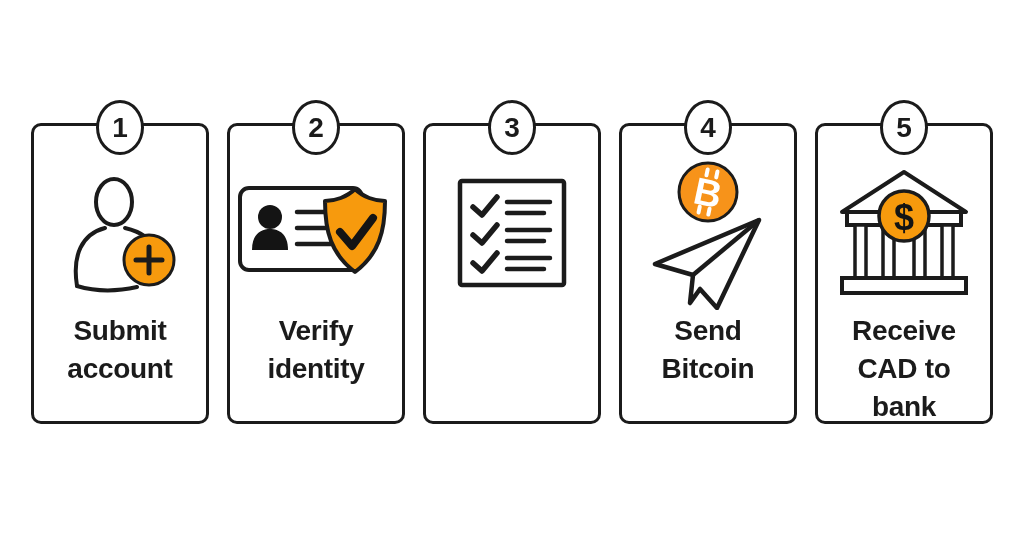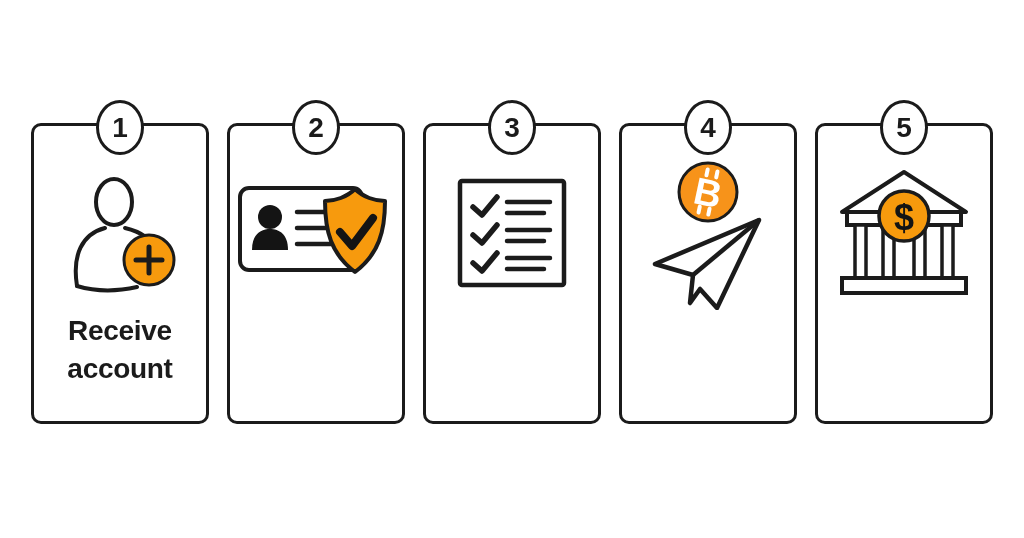--- a/index.html
+++ b/index.html
@@ -99,40 +99,42 @@
           <ellipse cx="57" cy="32" rx="18" ry="23" fill="#fff" stroke="var(--ink)" stroke-width="4"></ellipse>
           <path d="M20,116 C15,85 25,64 48,58" fill="none" stroke="var(--ink)" stroke-width="4" stroke-linecap="round"></path>
           <path d="M68,58 C86,62 96,72 100,82" fill="none" stroke="var(--ink)" stroke-width="4" stroke-linecap="round"></path>
           <path d="M20,116 C40,122 62,121 80,117" fill="none" stroke="var(--ink)" stroke-width="4" stroke-linecap="round"></path>
           <g>
             <circle cx="92" cy="90" r="25" fill="var(--accent-orange)" stroke="var(--ink)" stroke-width="3"></circle>
             <path d="M79,90 H105 M92,77 V103" stroke="var(--ink)" stroke-width="5" stroke-linecap="round"></path>
           </g>
         </svg>
       </div>
-      <div class="label">Receive
+      <div class="label">Submit
 account</div>
     </div>
 
     <div class="card">
       <div class="badge">2</div>
       <div class="icon-box">
         <svg width="158" height="112" viewBox="0 0 158 112">
           <rect x="3" y="11" width="122" height="82" rx="9" fill="#fff" stroke="var(--ink)" stroke-width="4"></rect>
           <g>
             <circle cx="33" cy="40" r="12" fill="#141414"></circle>
             <path d="M15,73 C15,57 24,52 33,52 C42,52 51,57 51,73 Z" fill="#141414"></path>
           </g>
           <path d="M60,35 H118 M60,51 H118 M60,67 H118" stroke="var(--ink)" stroke-width="4.5" stroke-linecap="round"></path>
           <g>
             <path d="M118,12 C126,20 138,24 148,24 C148,54 142,77 118,95 C94,77 88,54 88,24 C98,24 110,20 118,12 Z" fill="var(--accent-orange)" stroke="var(--ink)" stroke-width="4" stroke-linejoin="round"></path>
             <path d="M103,55 L115,69 L136,41" fill="none" stroke="#141414" stroke-width="8" stroke-linecap="round" stroke-linejoin="round"></path>
           </g>
         </svg>
       </div>
+      <div class="label">Verify
+identity</div>
     </div>
 
     <div class="card">
       <div class="badge">3</div>
       <div class="icon-box">
         <svg width="112" height="112" viewBox="0 0 112 112">
           <rect x="4" y="4" width="104" height="104" rx="2" fill="#fff" stroke="var(--ink)" stroke-width="4.5"></rect>
           <g stroke="var(--ink)" fill="none">
             <path d="M17,30 L26,38 L41,20" stroke-width="5.5" stroke-linecap="round" stroke-linejoin="round"></path>
             <path d="M51,25 H94 M51,36 H88" stroke-width="4.5" stroke-linecap="round"></path>
@@ -153,20 +155,22 @@
           <g transform="rotate(12 32 32)">
             <text x="32" y="33" text-anchor="middle" dominant-baseline="central" font-family="Liberation Sans, sans-serif" font-size="38" font-weight="700" fill="#fff">B</text>
             <path d="M27,10 V16 M37,10 V16 M27,48 V54 M37,48 V54" stroke="#fff" stroke-width="4" stroke-linecap="round"></path>
           </g>
         </svg>
         <svg class="plane" width="118" height="98" viewBox="0 0 118 98">
           <path d="M6,52 L110,8 L68,96 L51,77 L41,91 L44,63 Z" fill="#fff" stroke="var(--ink)" stroke-width="4.5" stroke-linejoin="round"></path>
           <path d="M44,63 L110,8" fill="none" stroke="var(--ink)" stroke-width="4.5" stroke-linejoin="round"></path>
         </svg>
       </div>
+      <div class="label">Send
+Bitcoin</div>
     </div>
 
     <div class="card">
       <div class="badge">5</div>
       <div class="icon-box">
         <svg width="140" height="130" viewBox="0 0 140 130">
           <path d="M8,44 L70,4 L132,44 Z" fill="#fff" stroke="var(--ink)" stroke-width="4" stroke-linejoin="round"></path>
           <rect x="13" y="44" width="114" height="13" fill="#fff" stroke="var(--ink)" stroke-width="4"></rect>
           <g fill="#fff" stroke="var(--ink)" stroke-width="3.5">
             <rect x="21" y="57" width="11" height="53"></rect>
@@ -174,16 +178,18 @@
             <rect x="80" y="57" width="11" height="53"></rect>
             <rect x="108" y="57" width="11" height="53"></rect>
           </g>
           <rect x="8" y="110" width="124" height="15" fill="#fff" stroke="var(--ink)" stroke-width="4"></rect>
           <g>
             <circle cx="70" cy="48" r="25" fill="var(--accent-orange)" stroke="var(--ink)" stroke-width="3.5"></circle>
             <text x="70" y="49" text-anchor="middle" dominant-baseline="central" font-family="Liberation Sans, sans-serif" font-size="36" font-weight="700" fill="#141414">$</text>
           </g>
         </svg>
       </div>
+      <div class="label">Receive
+CAD to bank</div>
     </div>
 
   </div>
 </div>
 
 </body></html>

